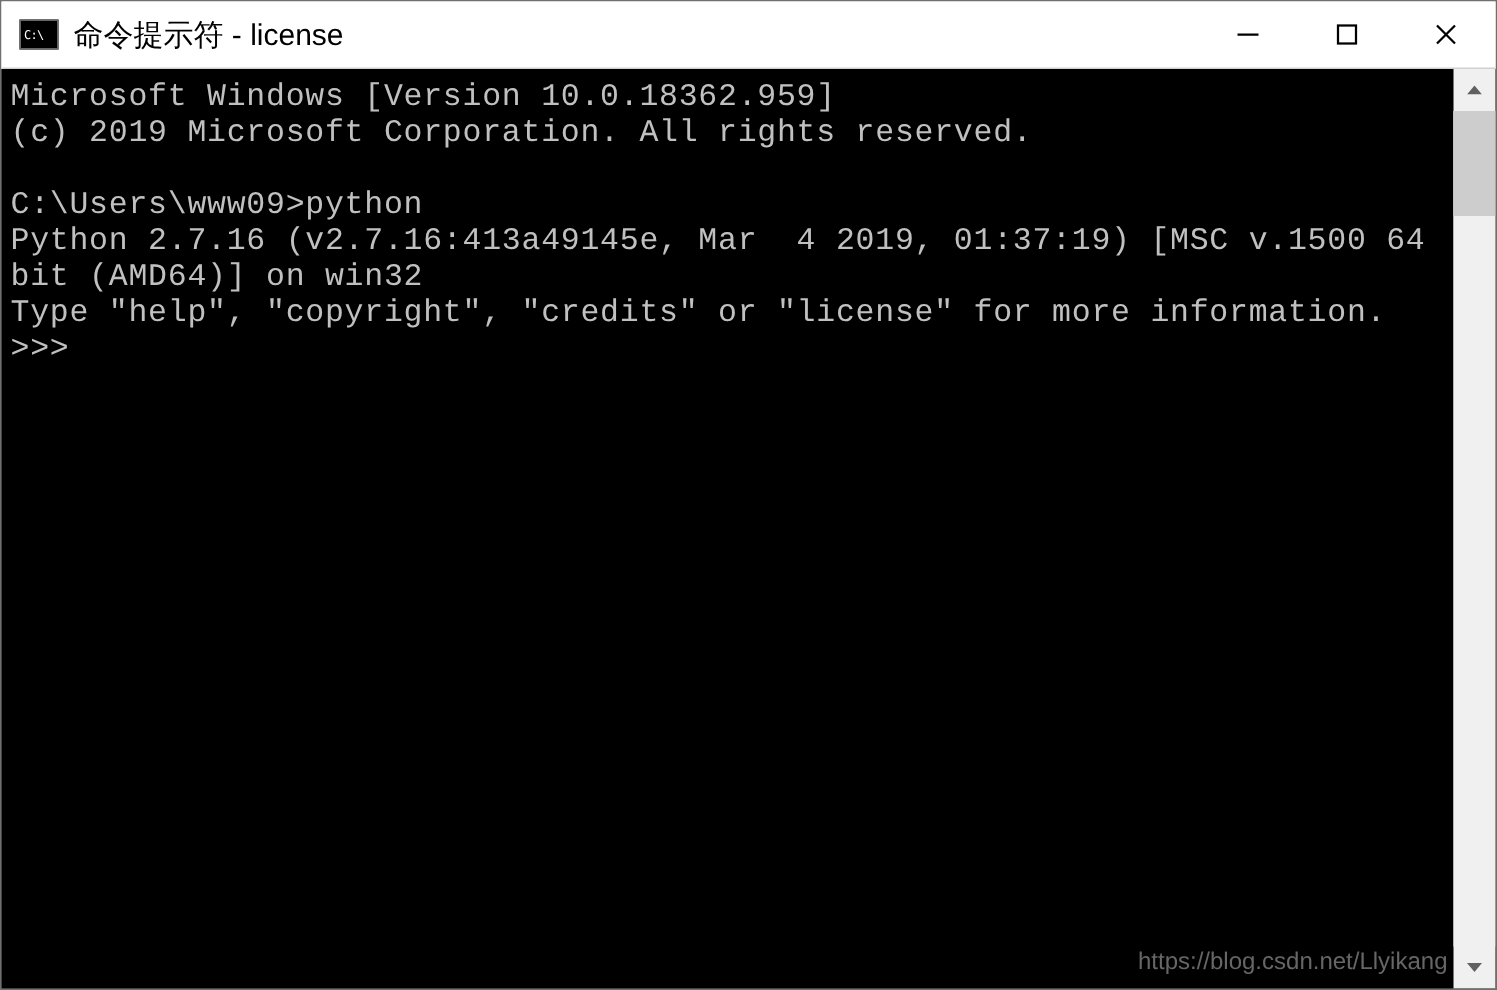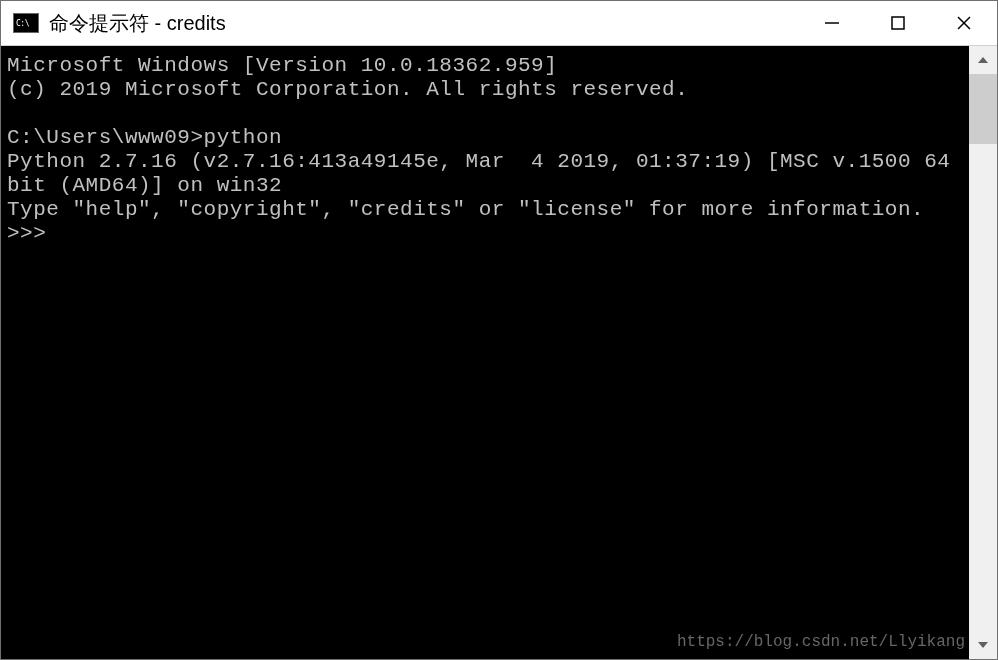--- a/index.html
+++ b/index.html
@@ -122,34 +122,34 @@
       height: 70px;
       background: #cdcdcd;
       cursor: pointer;
     }
     .watermark {
       position: absolute;
       bottom: 8px;
       right: 32px;
       color: #888888;
       font-size: 16px;
-      font-family: Liberation Mono, monospace;
+      font-family: Liberation Sans, sans-serif;
       opacity: 0.75;
       pointer-events: none;
     }
   </style>
 </head>
 <body>
 
 <div class="window">
   <div class="titlebar">
     <div class="titlebar-icon">
       <span class="titlebar-icon-text">C:\</span>
     </div>
-    <div class="titlebar-title">命令提示符 - credits</div>
+    <div class="titlebar-title">命令提示符 - license</div>
     <div class="window-controls">
       <div class="window-control">
         <svg class="control-svg" viewBox="0 0 16 16">
           <line x1="1" y1="8" x2="15" y2="8" stroke="currentColor" stroke-width="1.5"></line>
         </svg>
       </div>
       <div class="window-control">
         <svg class="control-svg" viewBox="0 0 16 16">
           <rect x="2" y="2" width="12" height="12" fill="none" stroke="currentColor" stroke-width="1.5"></rect>
         </svg>

